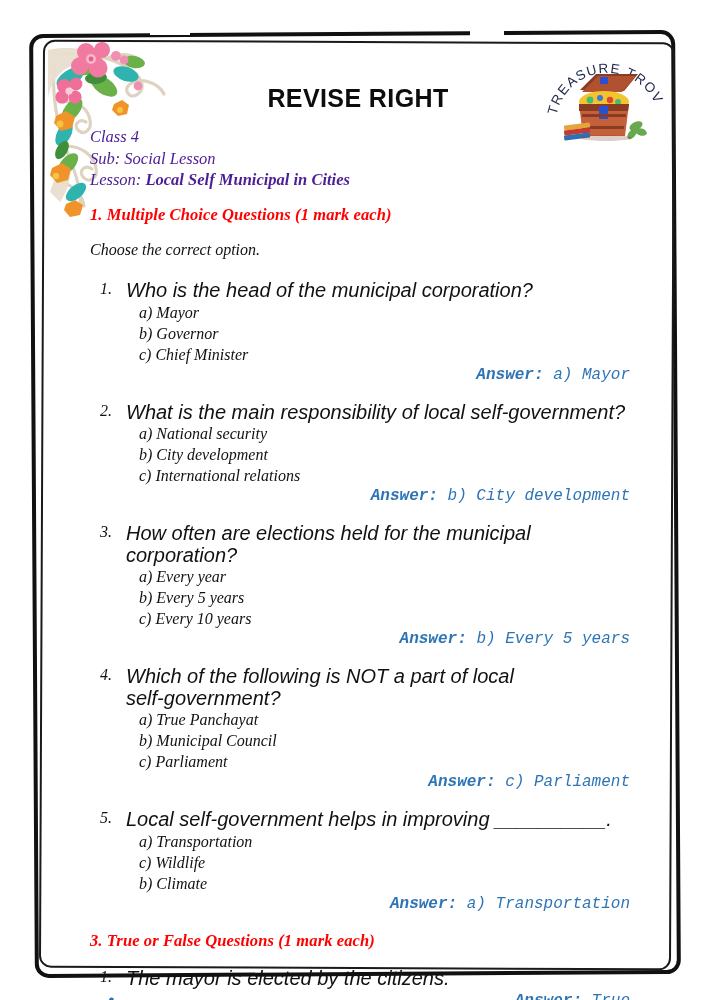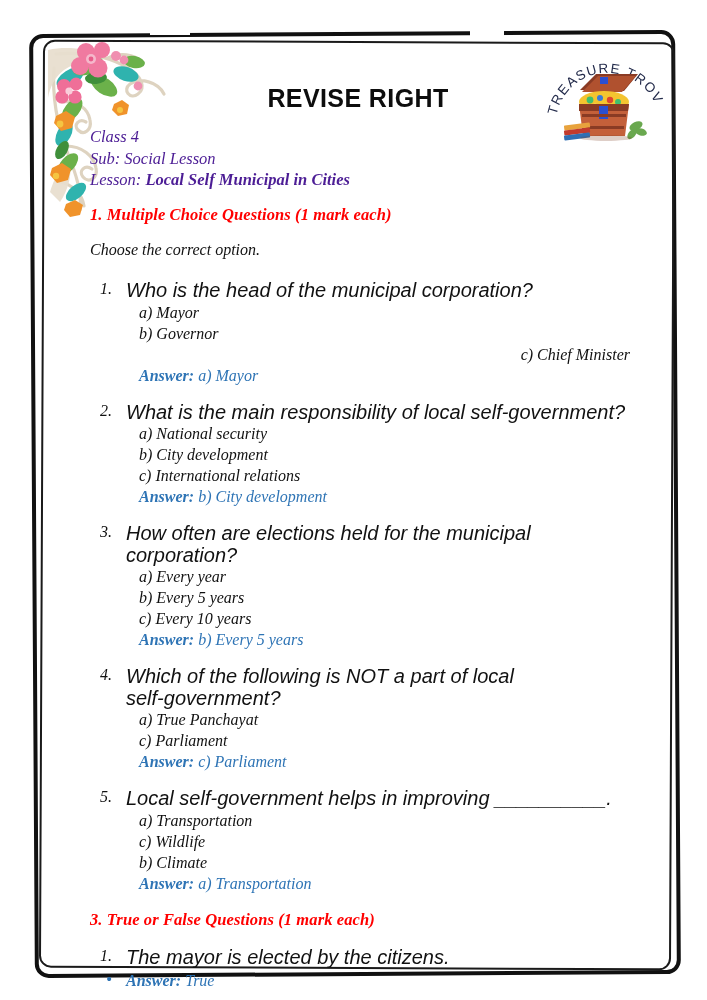--- a/index.html
+++ b/index.html
@@ -73,22 +73,22 @@
   }
   .q-text{
     font-family:Liberation Sans, sans-serif; font-style:italic;
     font-size:20px; line-height:21.5px; color:#111;
   }
   .opt{
     font-family:"Liberation Serif", serif; font-style:italic;
     font-size:16px; line-height:21px; color:#111;
   }
   .ans{
-    font-family:Liberation Serif, serif; font-style:italic;
-    font-size:16px; line-height:21px; color:#2E74B5;
+    font-family:Liberation Mono, monospace; font-style:italic;
+    font-size:16px; line-height:21px; color:#2E74B5;text-align:right;
   }
   .ans .ans-label{ font-weight:bold; }
 
   .tf-bullet{
     position:relative; color:#2E74B5; font-size:16px;
   }
   .tf-bullet::before{
     content:"\2022"; position:absolute; left:-20px; top:-1px;
     color:#2E74B5; font-size:17px;
   }
@@ -236,21 +236,21 @@
 
       <div class="section-head">1. Multiple Choice Questions (1 mark each)</div>
 
       <div class="instruction" style="margin-top:16px;">Choose the correct option.</div>
 
       <div class="q-item" style="margin-top:21px; padding-left:36px;">
         <span class="q-num">1.</span>
         <div class="q-text">Who is the head of the municipal corporation?</div>
         <div class="opt" style="padding-left:13px;">a) Mayor</div>
         <div class="opt" style="padding-left:13px;">b) Governor</div>
-        <div class="opt" style="padding-left:13px;text-align:right;">c) Chief Minister</div>
+        <div class="opt" style="padding-left:13px;">c) Chief Minister</div>
         <div class="ans" style="padding-left:13px;">
           <span class="ans-label">Answer:</span>
           <span>a) Mayor</span>
         </div>
       </div>
 
       <div class="q-item" style="margin-top:16px; padding-left:36px;">
         <span class="q-num">2.</span>
         <div class="q-text">What is the main responsibility of local self-government?</div>
         <div class="opt" style="padding-left:13px;">a) National security</div>
@@ -271,20 +271,21 @@
         <div class="ans" style="padding-left:13px;">
           <span class="ans-label">Answer:</span>
           <span>b) Every 5 years</span>
         </div>
       </div>
 
       <div class="q-item" style="margin-top:16px; padding-left:36px;">
         <span class="q-num">4.</span>
         <div class="q-text" style="width:392px;">Which of the following is NOT a part of local self-government?</div>
         <div class="opt" style="padding-left:13px;">a) True Panchayat</div>
+        <div class="opt" style="padding-left:13px;">b) Municipal Council</div>
         <div class="opt" style="padding-left:13px;">c) Parliament</div>
         <div class="ans" style="padding-left:13px;">
           <span class="ans-label">Answer:</span>
           <span>c) Parliament</span>
         </div>
       </div>
 
       <div class="q-item" style="margin-top:16px; padding-left:36px;">
         <span class="q-num">5.</span>
         <div class="q-text">Local self-government helps in improving __________.</div>

